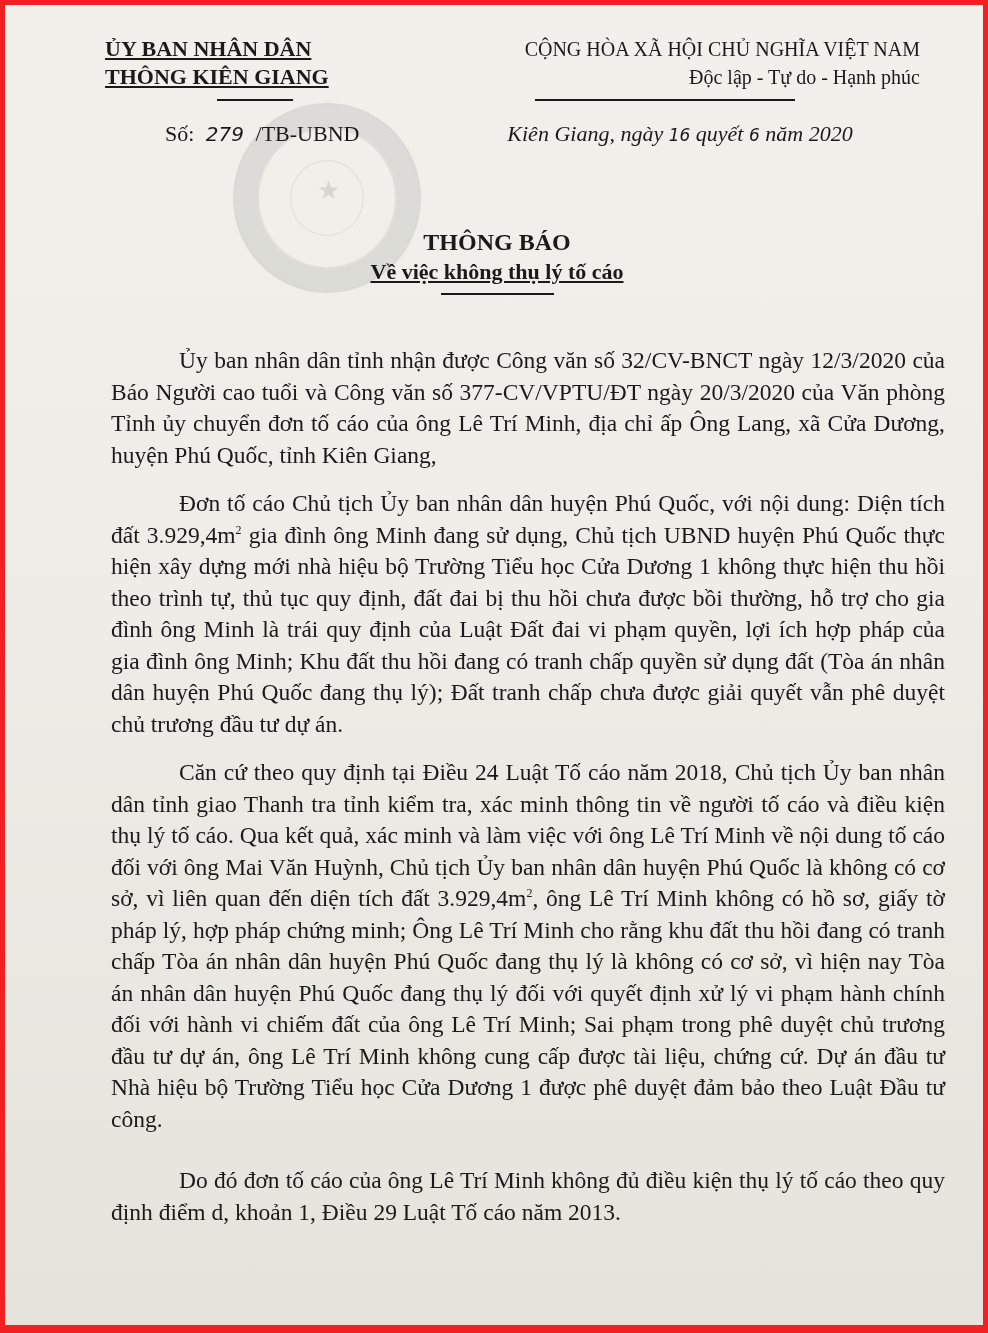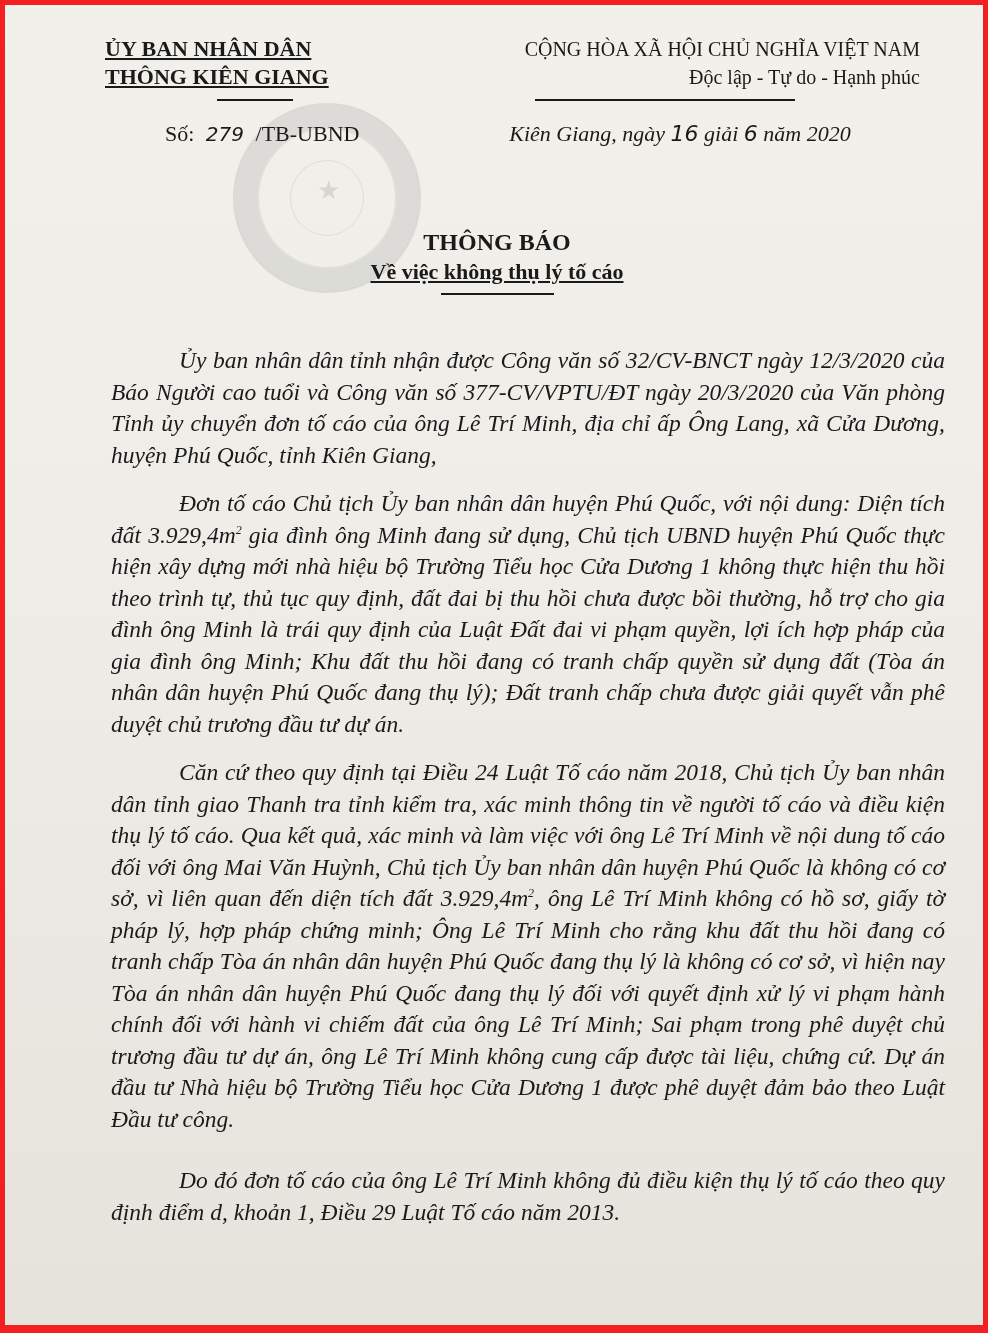--- a/index.html
+++ b/index.html
@@ -37,34 +37,34 @@
   .underline-short { width: 76px; height: 2px; background: #1a1a1a; margin: 8px auto 0; }
   .underline-long { width: 260px; height: 2px; background: #1a1a1a; margin: 8px auto 0; }
   .so-line {
     position: absolute; left: 112px; top: 116px; font-size: 22px; margin-left: 48px;
   }
   .so-num { font-family: "DejaVu Sans", sans-serif; font-style: italic; font-size: 20px; padding: 0 6px; }
   .date-line {
     position: absolute; left: 440px; top: 116px; width: 470px; text-align: center;
     font-style: italic; font-size: 22px;
   }
-  .hand { font-family: "DejaVu Sans", sans-serif; font-style: italic; font-size: 22px; }
+  .hand { font-family: "DejaVu Sans", sans-serif; font-style: italic; font-size: 17px; }
 
   .title {
     position: absolute; left: 192px; top: 222px; width: 600px; text-align: center;
     font-weight: bold; font-size: 24px; line-height: 30px;
   }
   .title .sub { font-size: 22px; text-decoration: underline; }
   .title-rule { width: 113px; height: 2px; background: #1a1a1a; margin: 6px auto 0; }
 
   .body {
     position: absolute; left: 106px; top: 340px; width: 834px;
     font-size: 23.5px; line-height: 31.5px; text-align: justify;
   }
-  .body p { margin: 0 0 17px 0; text-indent: 68px; font-style: italic; }
+  .body p { margin: 0 0 17px 0; text-indent: 68px; }
   .body p.gap-big { margin-top: 30px; }
   sup { font-size: 12px; line-height: 0; }
 </style>
 </head>
 <body>
 
 <div class="frame">
 
   <div class="stamp">
     <div class="inner"></div>
@@ -85,21 +85,21 @@
 
   <div class="hdr-right">
     <div>CỘNG HÒA XÃ HỘI CHỦ NGHĨA VIỆT NAM</div>
     <div>Độc lập - Tự do - Hạnh phúc</div>
     <div class="underline-long"></div>
   </div>
 
   <div class="date-line">
     <span>Kiên Giang, ngày</span>
     <span class="hand">16</span>
-    <span>giải</span>
+    <span>quyết</span>
     <span class="hand">6</span>
     <span>năm 2020</span>
   </div>
 
   <div class="title">
     <div>THÔNG BÁO</div>
     <div class="sub">Về việc không thụ lý tố cáo</div>
     <div class="title-rule"></div>
   </div>
 

